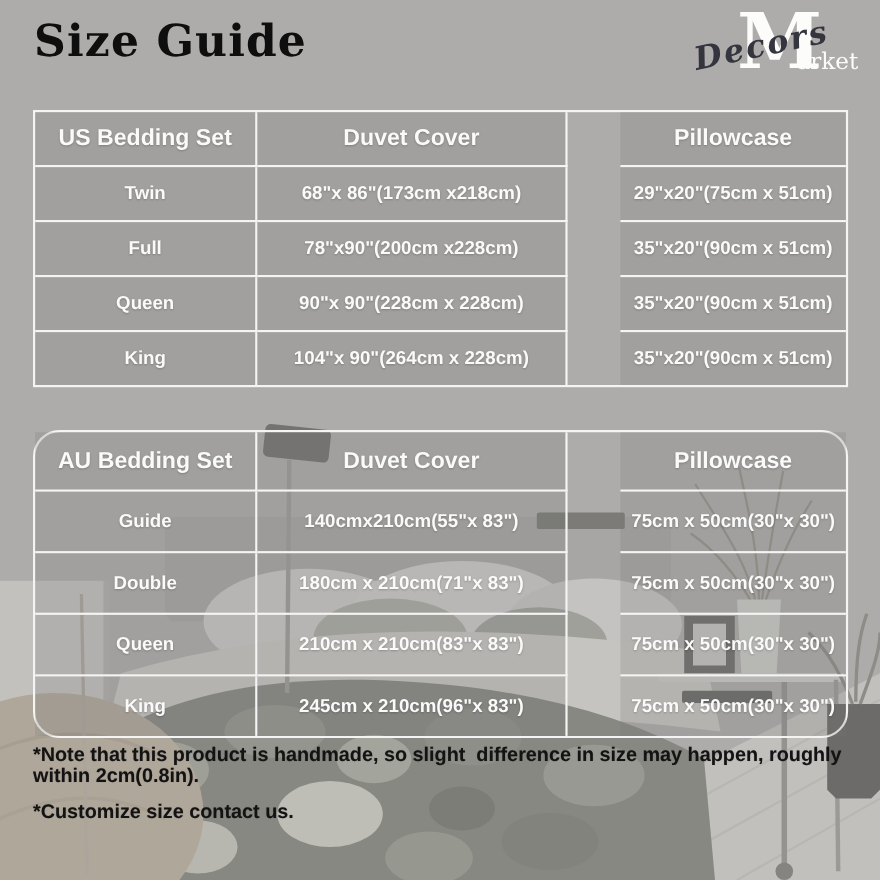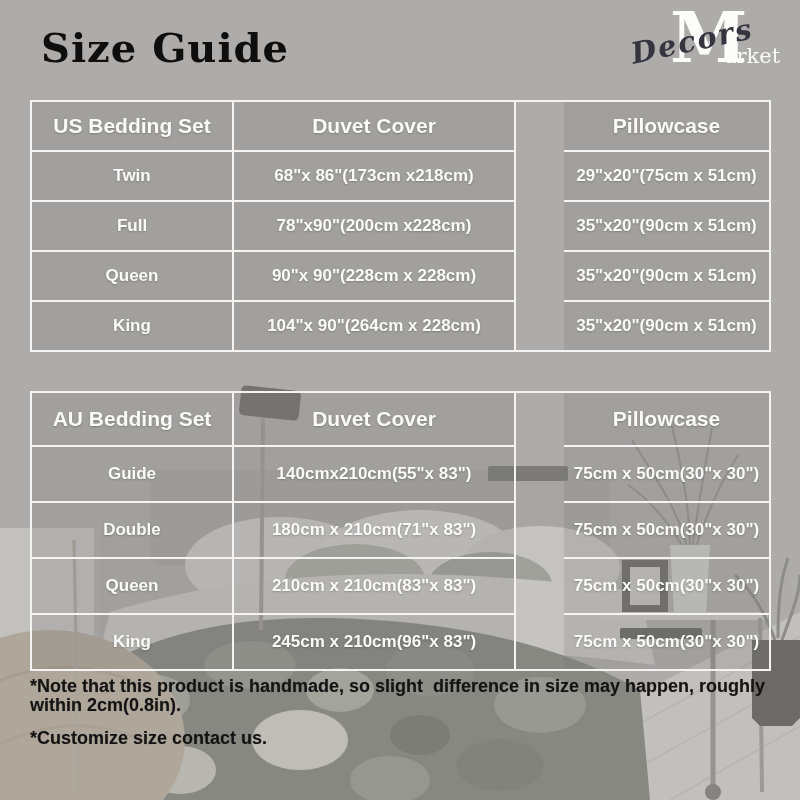--- a/index.html
+++ b/index.html
@@ -7,21 +7,21 @@
     position:relative;width:800px;height:800px;overflow:hidden;
     font-family:"Liberation Sans",sans-serif;
     background:#adacab;
   }
   .photo{position:absolute;left:0;top:0;width:800px;height:800px;z-index:0;}
   .overlay{
     position:absolute;left:0;top:0;width:800px;height:800px;z-index:1;
     background:rgba(173,172,170,0.5);
   }
   .page-title{
-    position:absolute;left:31px;top:14px;margin:10px;z-index:2;
+    position:absolute;left:31px;top:14px;margin:0;z-index:2;
     font-family:"DejaVu Serif",serif;font-weight:700;font-size:40px;
     letter-spacing:1px;color:#0e0e0e;
   }
   
   .logo{position:absolute;top:8px;right:16px;width:156px;height:84px;z-index:2;}
   .logo-m{
     position:absolute;left:42px;top:-12px;
     font-family:"DejaVu Serif",serif;font-weight:700;font-size:70px;color:#fcfcfb;
   }
   .logo-script{
@@ -33,21 +33,21 @@
     position:absolute;left:96px;top:36px;
     font-family:"DejaVu Serif",serif;font-weight:400;font-size:21px;color:#fbfbfa;
   }
   
   .size-table{
     position:absolute;left:30px;z-index:2;
     display:grid;grid-template-columns:202px 282px 253px;
     border:2px solid #f4f4f4;
   }
   .t-us{top:100px;}
-  .t-au{top:391px;}
+  .t-au{top:391px;border-radius:24px;}
   .cell{
     display:flex;align-items:center;justify-content:center;
     border-right:2px solid #f4f4f4;border-bottom:2px solid #f4f4f4;
     background:rgba(118,118,118,0.22);
     color:#fafafa;font-weight:700;font-size:17px;white-space:nowrap;
     text-shadow:0 1px 2px rgba(0,0,0,0.22);
   }
   .cell.head{font-size:21px;}
   .t-us .cell{height:48px;}
   .t-au .cell{height:54px;}

